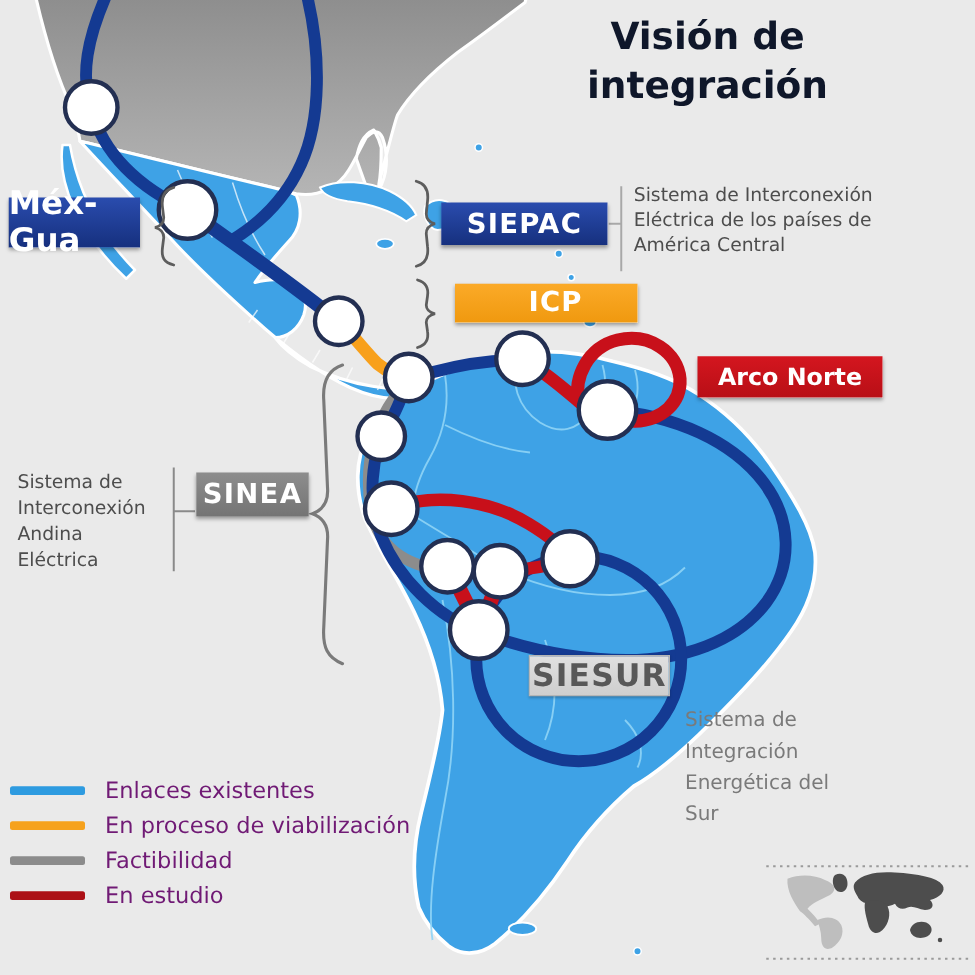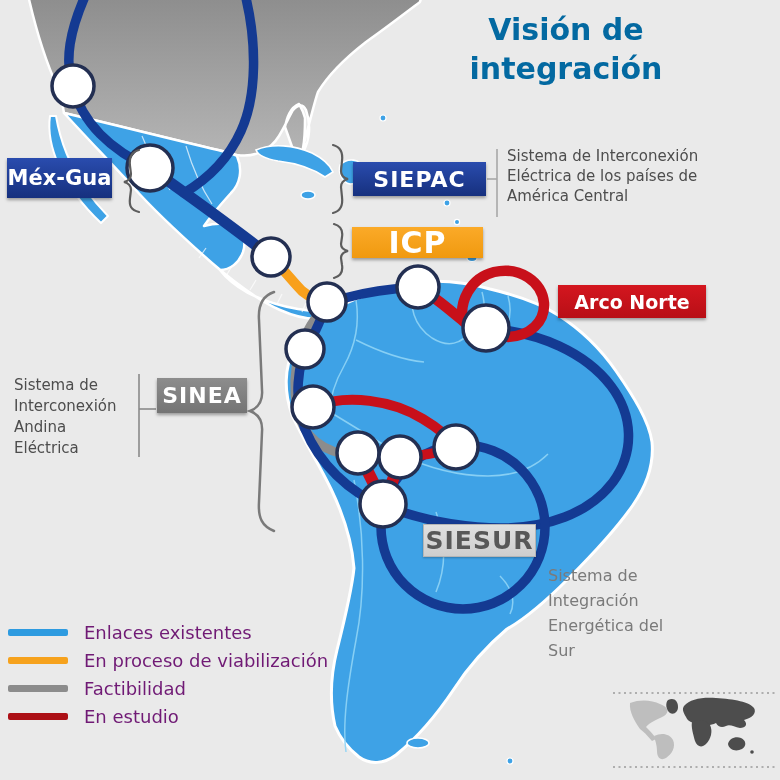--- a/index.html
+++ b/index.html
@@ -5,35 +5,35 @@
   html,body{margin:0;padding:0;background:#dfdfdf;}
   .stage{
     position:relative;width:780px;height:780px;margin:0 auto;
     background:#eaeaea;overflow:hidden;
     font-family:"DejaVu Sans","Liberation Sans",sans-serif;
   }
   .stage svg{position:absolute;left:0;top:0;}
 
   .title{
     position:absolute;left:398px;top:10px;width:336px;
-    text-align:center;color:#0369a1;font-weight:bold;
+    text-align:center;color:#0f172a;font-weight:bold;
     font-size:30px;line-height:39px;letter-spacing:0px;
   }
 
   .tagbox{
     position:absolute;display:flex;align-items:center;justify-content:center;
     color:#ffffff;font-weight:bold;
     box-shadow:0 2px 3px rgba(0,0,0,0.35);
   }
-  .box-mexgua{left:7px;top:158px;width:105px;height:40px;font-size:21px;
+  .box-mexgua{left:7px;top:158px;width:105px;height:40px;font-size:26px;
     background:linear-gradient(#2a4cae,#16307e);}
   .box-siepac{left:353px;top:162px;width:133px;height:34px;font-size:22px;letter-spacing:1px;
     background:linear-gradient(#2a4cae,#16307e);justify-content:center;}
-  .box-icp{left:352px;top:227px;width:131px;height:31px;font-size:30px;letter-spacing:1px;
-    background:linear-gradient(#fbaa28,#f0990f);}
+  .box-icp{left:364px;top:227px;width:131px;height:31px;font-size:22px;letter-spacing:1px;
+    background:linear-gradient(#fbaa28,#f0990f);padding-left:15px;}
   .box-arco{left:558px;top:285px;width:148px;height:33px;font-size:19px;
     background:linear-gradient(#d4161f,#b80f16);}
   .box-sinea{left:157px;top:378px;width:90px;height:35px;font-size:22px;letter-spacing:1px;
     background:linear-gradient(#8d8d8d,#747474);}
   .box-siesur{left:423px;top:512px;width:111px;height:31px;font-size:25px;letter-spacing:1px;
     background:linear-gradient(#e0e0e0,#cecece);color:#585858;border:1px solid #b5b5b5;
     box-shadow:0 1px 2px rgba(0,0,0,0.25);margin-top:12px;}
 
   .desc{
     position:absolute;color:#4d4d4d;

